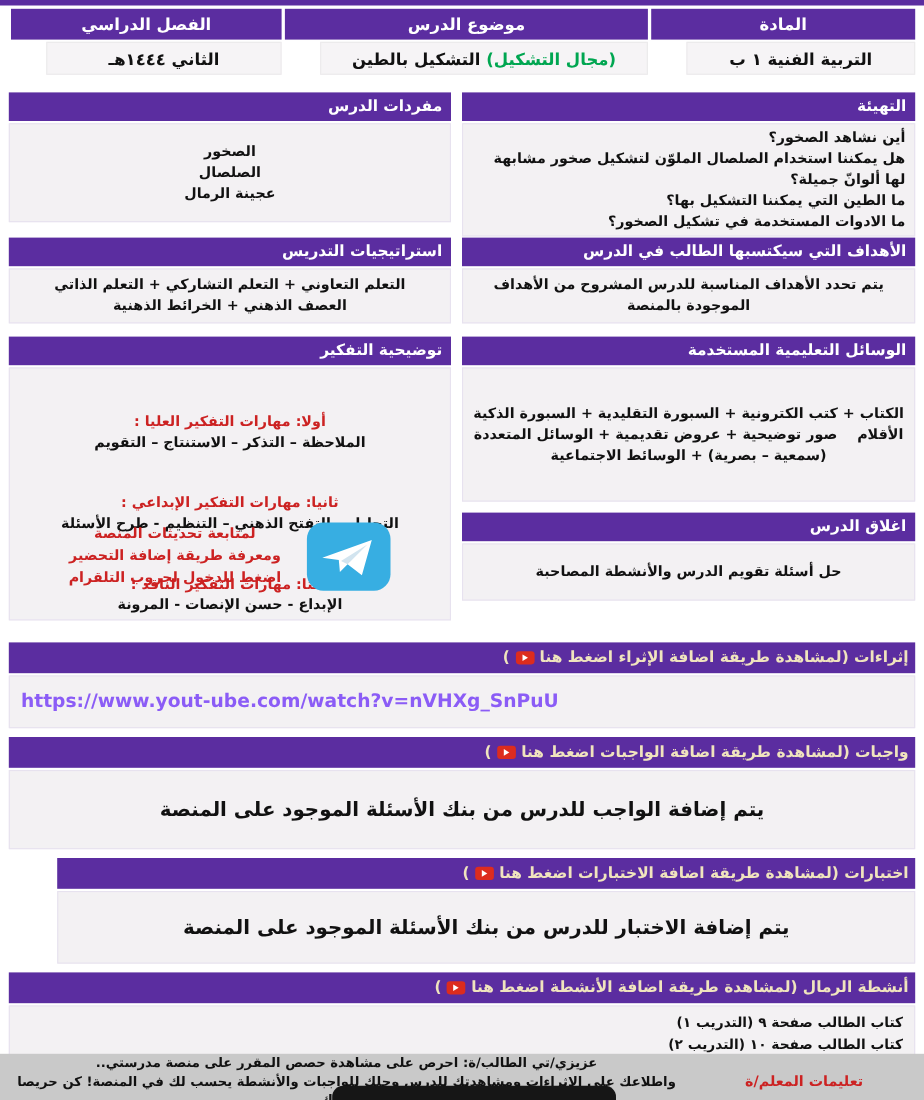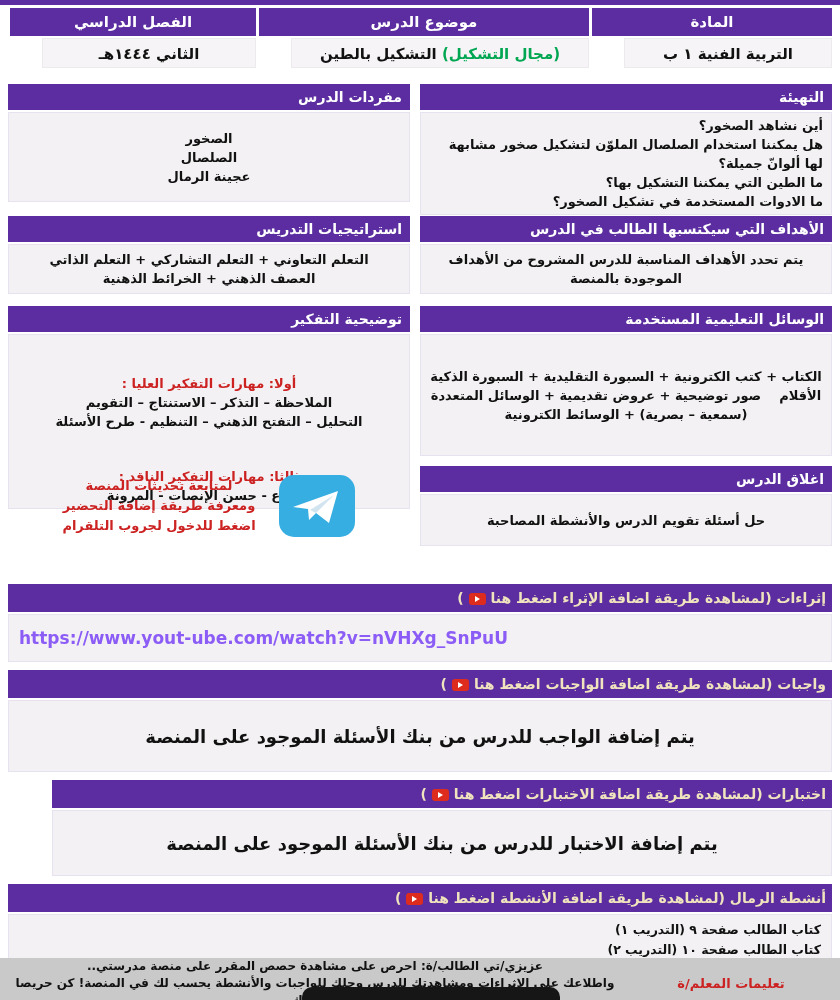--- a/index.html
+++ b/index.html
@@ -107,28 +107,29 @@
       </div>
     </div>
   </div>
 
   <div class="cols row3">
     <div class="box">
       <div class="box-head">الوسائل التعليمية المستخدمة</div>
       <div class="box-body al-center">
         <div class="line">الكتاب + كتب الكترونية + السبورة التقليدية + السبورة الذكية</div>
         <div class="line">الأقلام &nbsp;&nbsp; صور توضيحية + عروض تقديمية + الوسائل المتعددة</div>
-        <div class="line">(سمعية – بصرية) + الوسائط الكترونية</div>
+        <div class="line">(سمعية – بصرية) + الوسائط الاجتماعية</div>
       </div>
     </div>
     <div class="box">
       <div class="box-head">توضيحية التفكير</div>
       <div class="box-body al-center">
         <div class="line red">أولا: مهارات التفكير العليا :</div>
         <div class="line dark">الملاحظة – التذكر – الاستنتاج – التقويم</div>
+        <div class="line red">ثانيا: مهارات التفكير الإبداعي :</div>
         <div class="line dark">التحليل – التفتح الذهني – التنظيم - طرح الأسئلة</div>
         <div class="line red">ثالثا: مهارات التفكير الناقد :</div>
         <div class="line dark">الإبداع - حسن الإنصات - المرونة</div>
       </div>
     </div>
   </div>
 
   <div class="cols row4">
     <div class="box">
       <div class="box-head">اغلاق الدرس</div>

